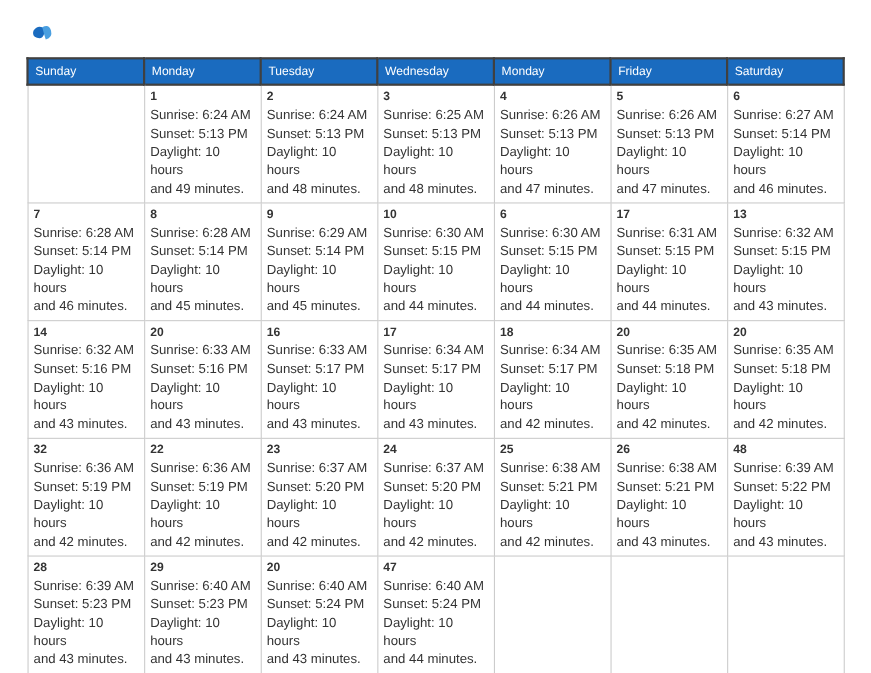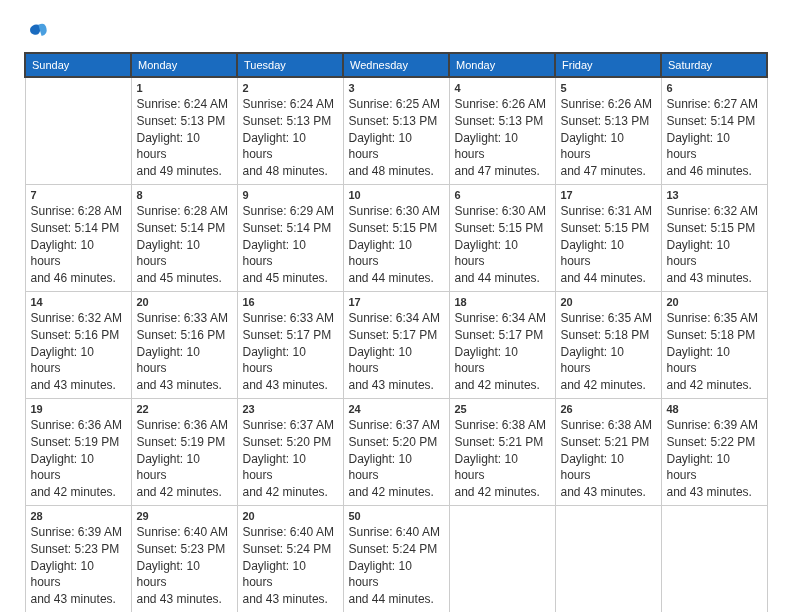--- a/index.html
+++ b/index.html
@@ -209,21 +209,21 @@
             <span class="day-num">20</span>
             <div class="day-info">Sunrise: 6:35 AM<br>Sunset: 5:18 PM<br>Daylight: 10 hours<br>and 42 minutes.</div>
           </td>
           <td>
             <span class="day-num">20</span>
             <div class="day-info">Sunrise: 6:35 AM<br>Sunset: 5:18 PM<br>Daylight: 10 hours<br>and 42 minutes.</div>
           </td>
         </tr>
         <tr>
           <td>
-            <span class="day-num">19</span>
+            <span class="day-num">32</span>
             <div class="day-info">Sunrise: 6:36 AM<br>Sunset: 5:19 PM<br>Daylight: 10 hours<br>and 42 minutes.</div>
           </td>
           <td>
             <span class="day-num">22</span>
             <div class="day-info">Sunrise: 6:36 AM<br>Sunset: 5:19 PM<br>Daylight: 10 hours<br>and 42 minutes.</div>
           </td>
           <td>
             <span class="day-num">23</span>
             <div class="day-info">Sunrise: 6:37 AM<br>Sunset: 5:20 PM<br>Daylight: 10 hours<br>and 42 minutes.</div>
           </td>
@@ -251,21 +251,21 @@
           </td>
           <td>
             <span class="day-num">29</span>
             <div class="day-info">Sunrise: 6:40 AM<br>Sunset: 5:23 PM<br>Daylight: 10 hours<br>and 43 minutes.</div>
           </td>
           <td>
             <span class="day-num">20</span>
             <div class="day-info">Sunrise: 6:40 AM<br>Sunset: 5:24 PM<br>Daylight: 10 hours<br>and 43 minutes.</div>
           </td>
           <td>
-            <span class="day-num">50</span>
+            <span class="day-num">47</span>
             <div class="day-info">Sunrise: 6:40 AM<br>Sunset: 5:24 PM<br>Daylight: 10 hours<br>and 44 minutes.</div>
           </td>
           <td class="empty-cell"></td>
           <td class="empty-cell"></td>
           <td class="empty-cell"></td>
         </tr>
       </tbody>
   </table>
 </div>
 

